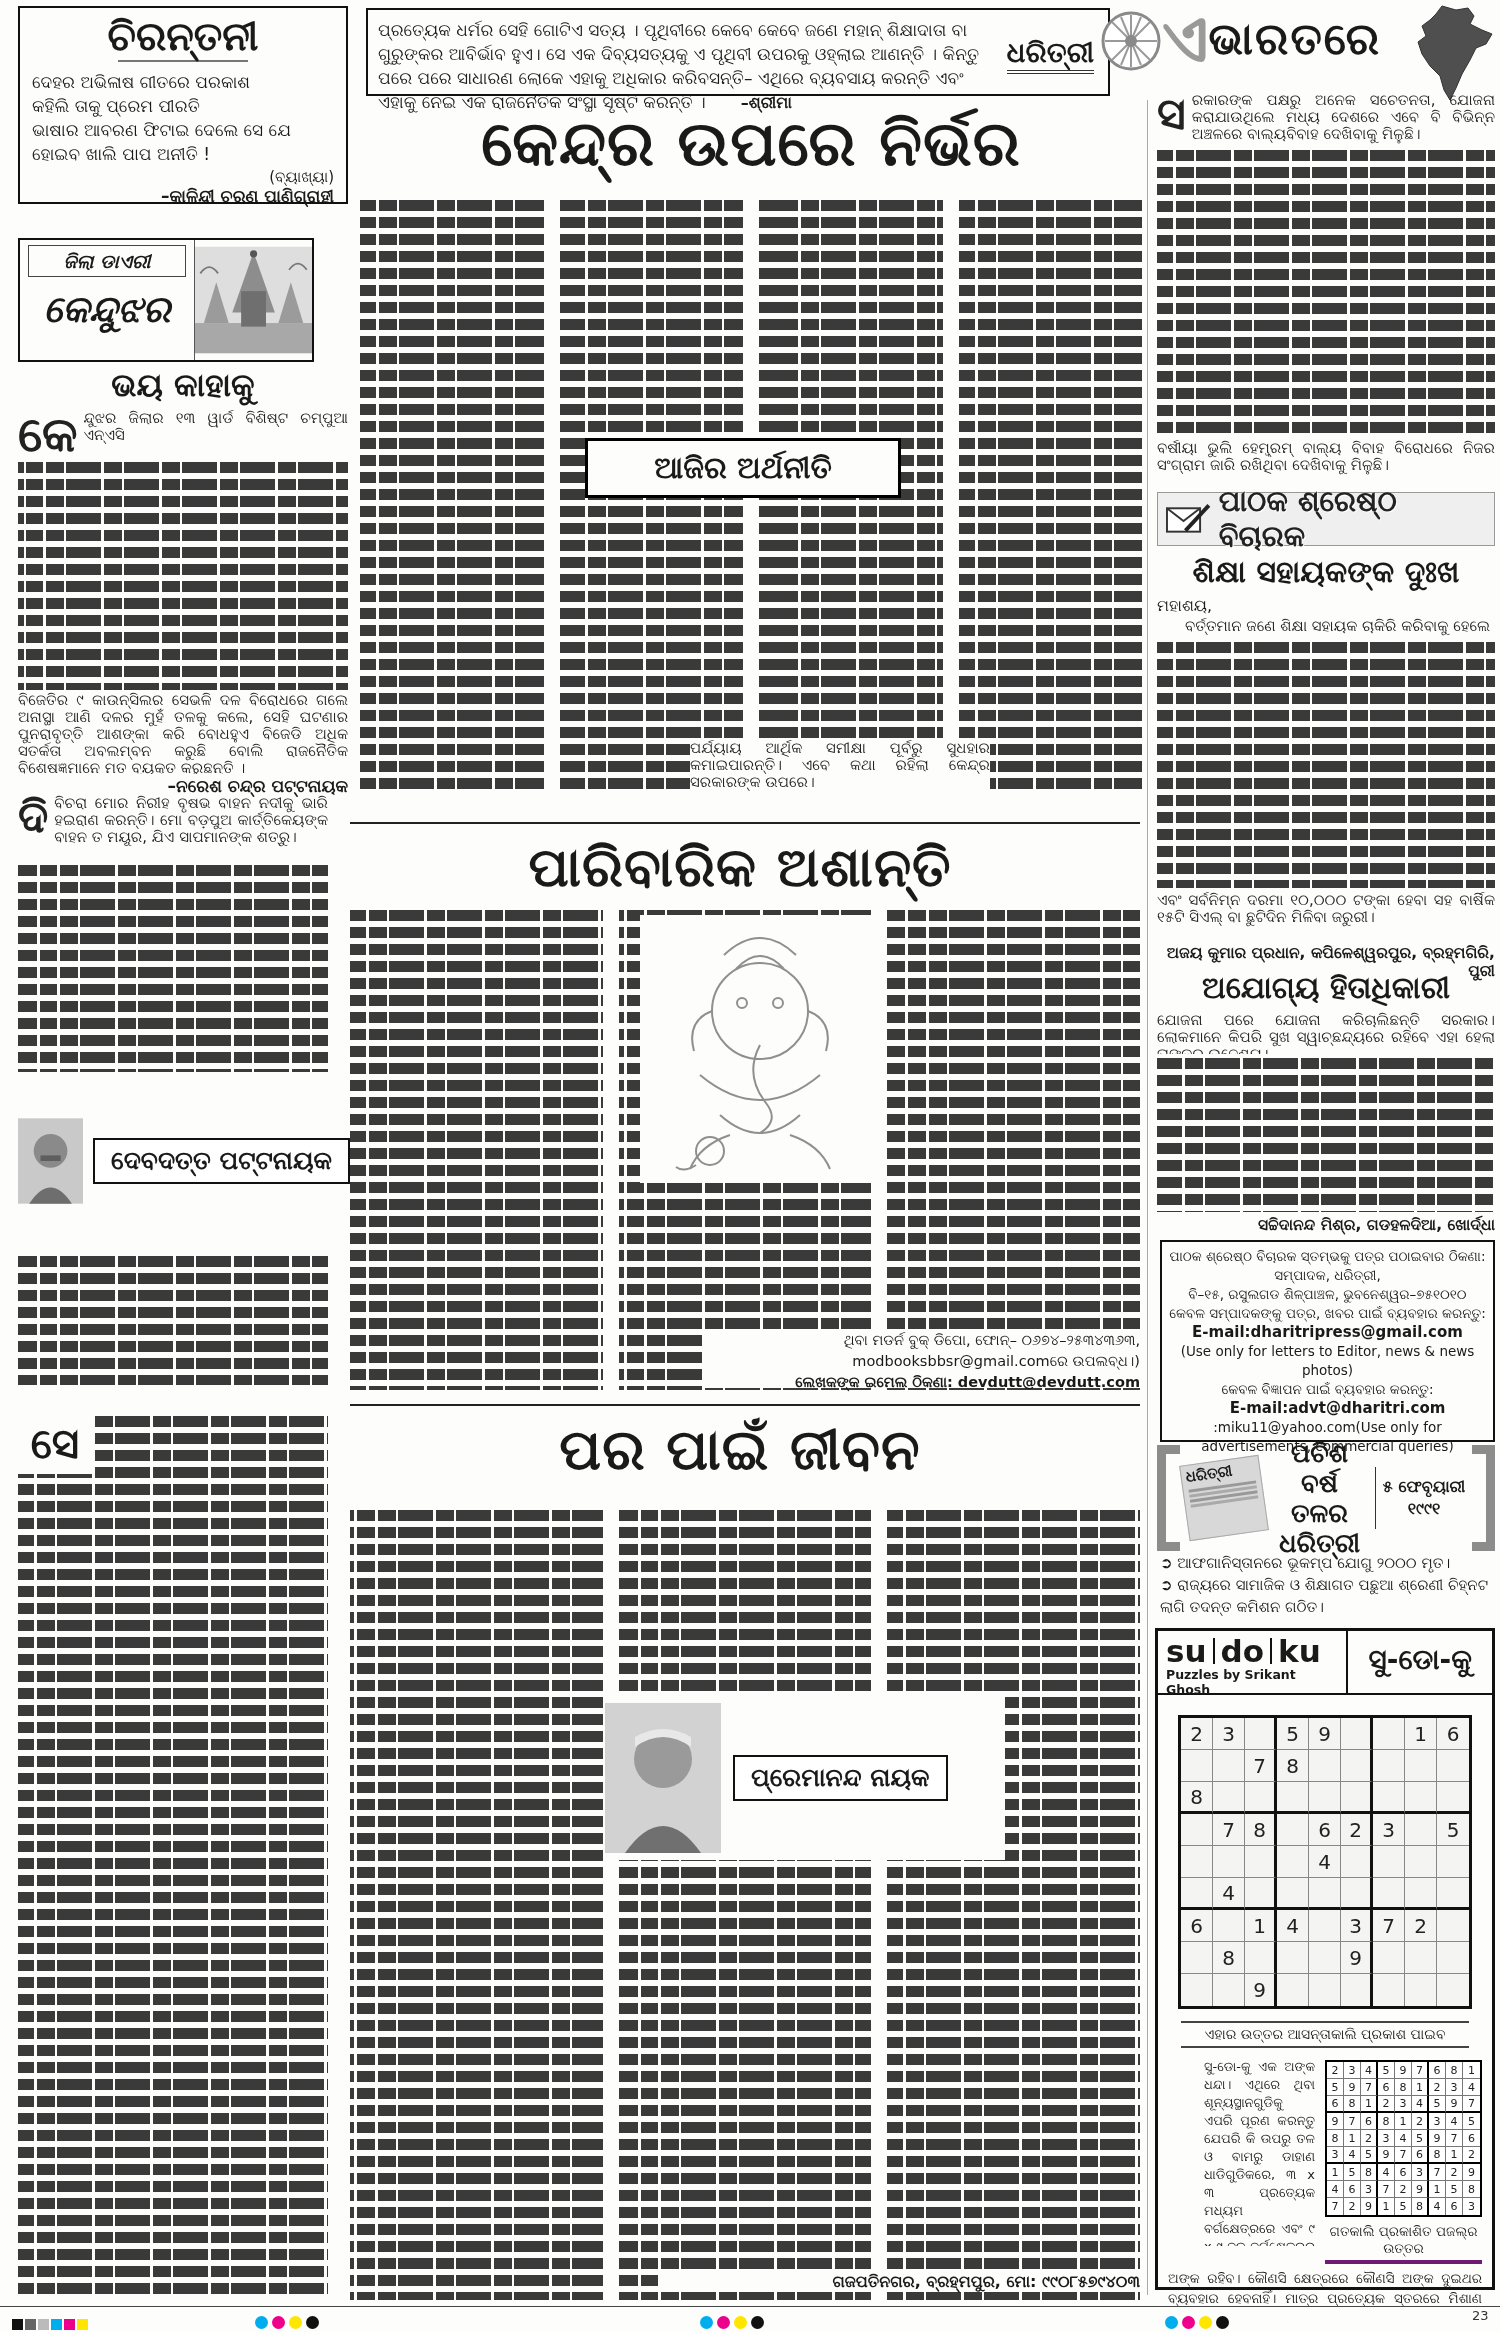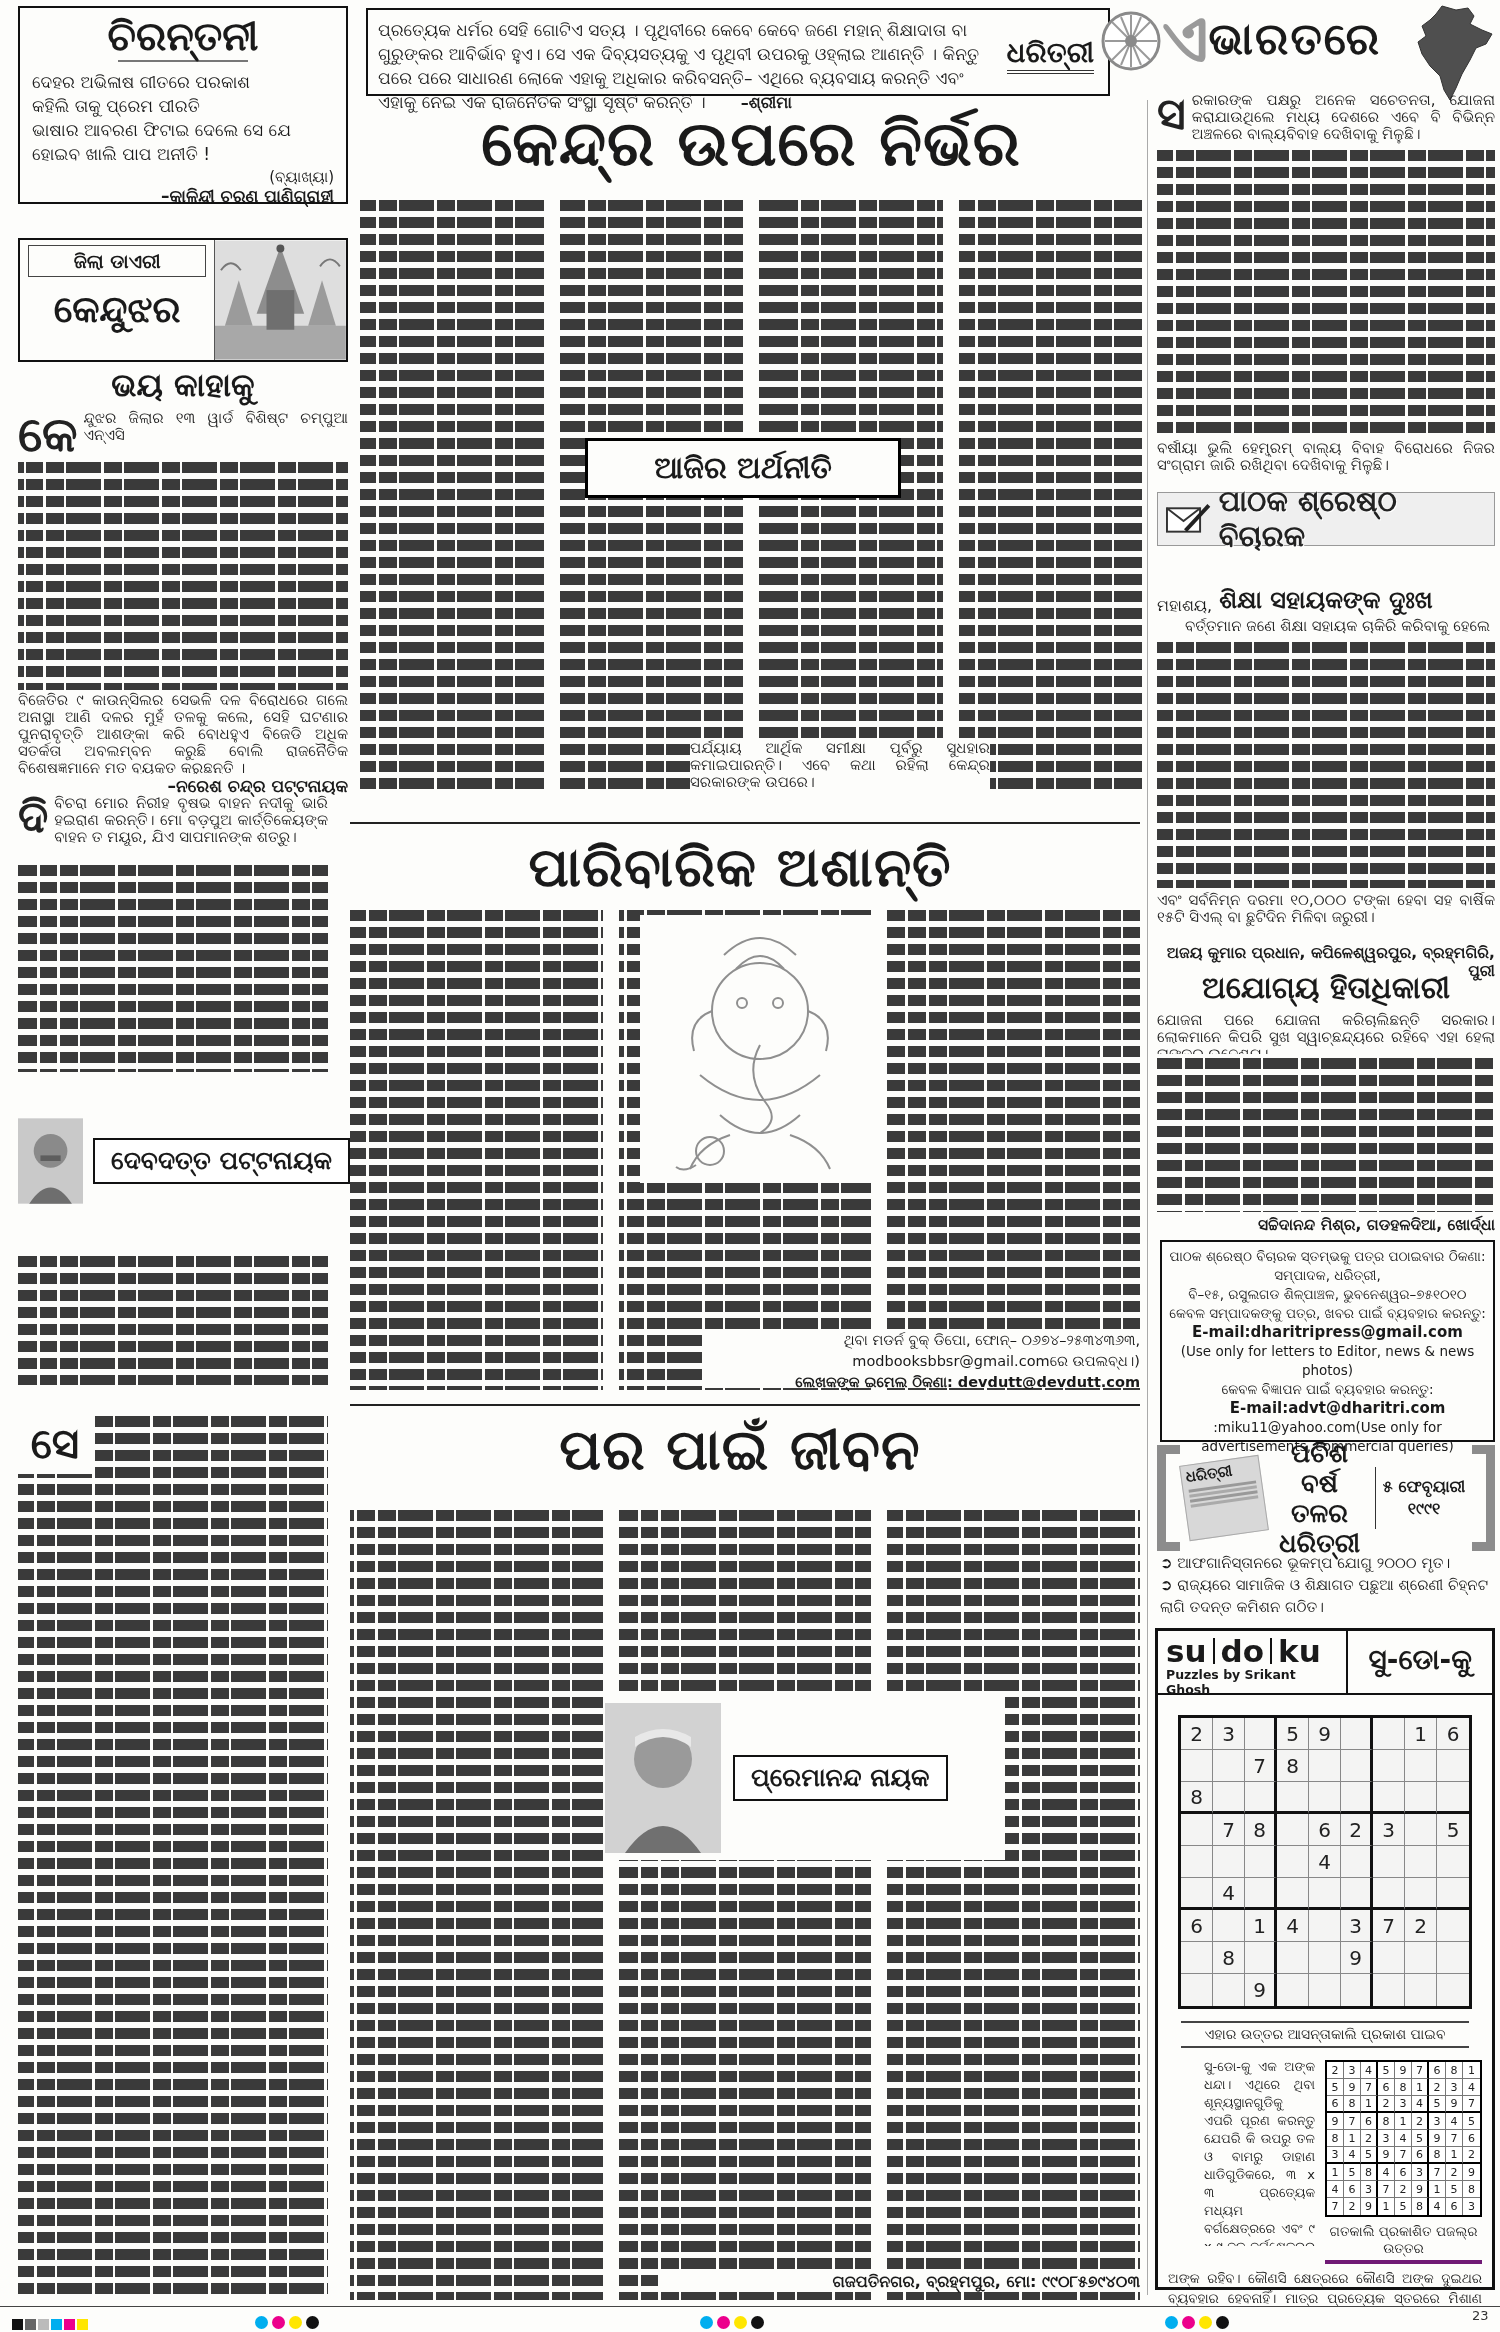--- a/index.html
+++ b/index.html
@@ -101,21 +101,21 @@
 
   <div class="abs cols" style="left:360px;top:200px;width:782px;height:592px;">
     <div class="col greek"></div>
     <div class="col greek g2"></div>
     <div class="col greek g3"></div>
     <div class="col greek"></div>
   </div>
   <div class="abs ctr ovl" style="left:585px;top:438px;width:316px;height:60px;border:3px solid #000;box-sizing:border-box;font-size:30px;line-height:54px;font-weight:700;">ଆଜିର ଅର୍ଥନୀତି</div>
   <div class="abs ovl snip jst" style="left:690px;top:740px;width:300px;height:52px;">ପର୍ଯ୍ୟାୟ ଆର୍ଥିକ ସମୀକ୍ଷା ପୂର୍ବରୁ ସୁଧହାର କମାଇପାରନ୍ତି। ଏବେ କଥା ରହିଲା କେନ୍ଦ୍ର ସରକାରଙ୍କ ଉପରେ।</div>
 
-  <div class="abs" style="left:18px;top:238px;width:330px;height:124px;border:2px solid #111;box-sizing:border-box;display:flex;">
+  <div class="abs" style="left:18px;top:238px;width:296px;height:124px;border:2px solid #111;box-sizing:border-box;display:flex;font-style:italic;">
     <div style="width:196px;border-right:1px solid #555;display:flex;flex-direction:column;">
       <div class="ctr b" style="margin:5px 8px 0;border:1px solid #444;font-size:19px;line-height:30px;">ଜିଲା ଡାଏରୀ</div>
       <div class="ctr b" style="font-size:37px;line-height:66px;">କେନ୍ଦୁଝର</div>
     </div>
     <svg width="132" height="120" viewBox="0 0 132 120">
       <rect width="132" height="120" fill="#dedede"></rect>
       <rect y="86" width="132" height="34" fill="#a8a8a8"></rect>
       <path d="M66 6 L90 74 L42 74 Z" fill="#8d8d8d"></path>
       <rect x="52" y="50" width="28" height="40" fill="#6f6f6f"></rect>
       <path d="M24 40 L38 86 L10 86 Z" fill="#9b9b9b"></path>
@@ -209,21 +209,21 @@
   <div class="abs ovl rt b" style="left:660px;top:2272px;width:480px;font-size:16px;">ଗଜପତିନଗର, ବ୍ରହ୍ମପୁର, ମୋ: ୯୯୦୮୫୭୯୪୦୩</div>
 
   <div class="abs" style="left:1157px;top:492px;width:338px;height:54px;border:1px solid #999;background:#efefef;display:flex;align-items:center;gap:8px;padding:0 8px;box-sizing:border-box;">
     <svg width="46" height="32" viewBox="0 0 46 32">
       <rect x="1" y="5" width="34" height="24" fill="#fff" stroke="#333" stroke-width="2"></rect>
       <path d="M1 5 L18 18 L35 5" fill="none" stroke="#333" stroke-width="2"></path>
       <line x1="20" y1="28" x2="44" y2="2" stroke="#222" stroke-width="4"></line>
     </svg>
     <span style="font-size:29px;font-weight:800;color:#222;text-shadow:1px 1px 0 #fff;">ପାଠକ ଶ୍ରେଷ୍ଠ ବିଚାରକ</span>
   </div>
-  <div class="abs ctr b" style="left:1157px;top:554px;width:338px;font-size:24px;margin-top:32px;">ଶିକ୍ଷା ସହାୟକଙ୍କ ଦୁଃଖ</div>
+  <div class="abs ctr b" style="left:1157px;top:554px;width:338px;font-size:30px;">ଶିକ୍ଷା ସହାୟକଙ୍କ ଦୁଃଖ</div>
   <div class="abs" style="left:1157px;top:596px;width:338px;font-size:16px;">ମହାଶୟ,</div>
   <div class="abs snip jst" style="left:1157px;top:618px;width:338px;height:22px;text-indent:28px;">ବର୍ତ୍ତମାନ ଜଣେ ଶିକ୍ଷା ସହାୟକ ଚାକିରି କରିବାକୁ ହେଲେ</div>
   <div class="abs greek" style="left:1157px;top:642px;width:338px;height:246px;"></div>
   <div class="abs snip jst" style="left:1157px;top:892px;width:338px;height:48px;">ଏବଂ ସର୍ବନିମ୍ନ ଦରମା ୧୦,୦୦୦ ଟଙ୍କା ହେବା ସହ ବାର୍ଷିକ ୧୫ଟି ସିଏଲ୍ ବା ଛୁଟିଦିନ ମିଳିବା ଜରୁରୀ।</div>
   <div class="abs rt b" style="left:1157px;top:944px;width:338px;font-size:15.5px;">ଅଜୟ କୁମାର ପ୍ରଧାନ, କପିଳେଶ୍ୱରପୁର, ବ୍ରହ୍ମଗିରି, ପୁରୀ</div>
 
   <div class="abs ctr b" style="left:1157px;top:970px;width:338px;font-size:30px;">ଅଯୋଗ୍ୟ ହିତାଧିକାରୀ</div>
   <div class="abs snip jst" style="left:1157px;top:1012px;width:338px;height:42px;">ଯୋଜନା ପରେ ଯୋଜନା କରିଚାଲିଛନ୍ତି ସରକାର। ଲୋକମାନେ କିପରି ସୁଖ ସ୍ୱାଚ୍ଛନ୍ଦ୍ୟରେ ରହିବେ ଏହା ହେଲା ତାଙ୍କର ଉଦ୍ଦେଶ୍ୟ।</div>
   <div class="abs greek g2" style="left:1157px;top:1058px;width:338px;height:154px;"></div>
   <div class="abs rt b" style="left:1157px;top:1216px;width:338px;font-size:15.5px;">ସଚ୍ଚିଦାନନ୍ଦ ମିଶ୍ର, ଗଡହଳଦିଆ, ଖୋର୍ଦ୍ଧା</div>

